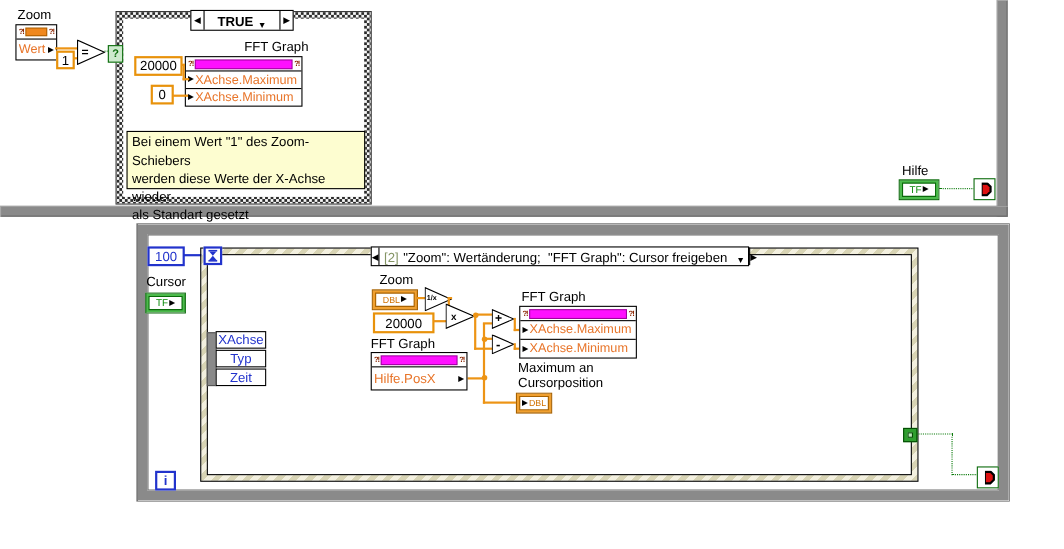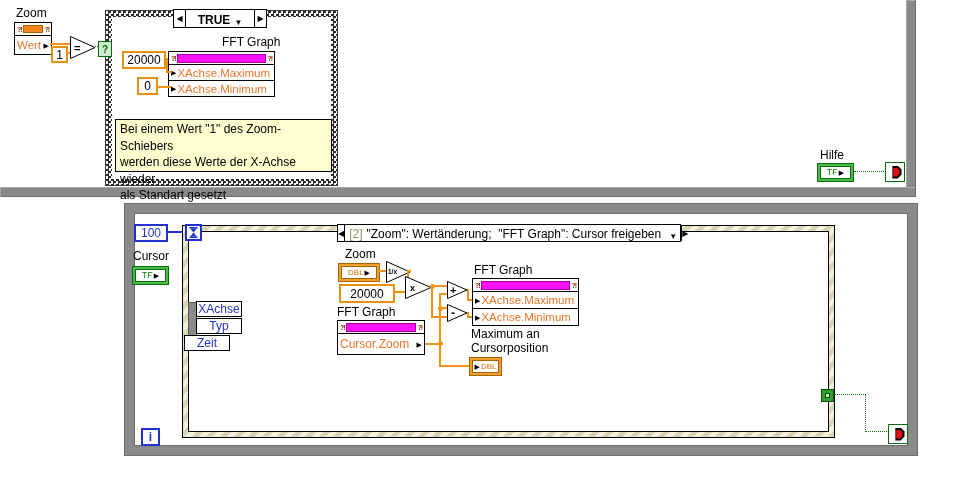--- a/index.html
+++ b/index.html
@@ -195,21 +195,21 @@
       <span>"Zoom": Wertänderung;  "FFT Graph": Cursor freigeben</span>
       <span class="spacer"></span>
       <span class="down">▼</span>
     </span>
     <span class="nav navr">▶</span>
   </div>
 
   <div class="a edbar" style="left:188px;top:302px;width:9px;height:49px"></div>
   <div class="a ed" style="left:196px;top:301px;width:46px;height:16px">XAchse</div>
   <div class="a ed" style="left:196px;top:318px;width:46px;height:16px">Typ</div>
-  <div class="a ed" style="left:184px;top:335px;width:46px;height:16px">Zeit</div>
+  <div class="a ed" style="left:196px;top:335px;width:46px;height:16px">Zeit</div>
 
   <div class="a lbl" style="left:345px;top:248px">Zoom</div>
   <div class="a term torange" style="left:338px;top:263px;width:42px;height:19px">
     <span class="tlab">DBL</span>
     <span class="ar">▶</span>
   </div>
   <div class="a w wh" style="left:379px;top:270px;width:9px"></div>
   <div class="a opnode" style="left:386px;top:261px;width:25px;height:22px">
     <svg width="25" height="22">
         <polygon points="0.5,0.5 0.5,21.5 24,11" fill="#fff" stroke="#000"></polygon>
@@ -258,21 +258,21 @@
   <div class="a w wh" style="left:467px;top:316px;width:8px"></div>
 
   <div class="a lbl" style="left:337px;top:306px">FFT Graph</div>
   <div class="a pnode" style="left:337px;top:320px;width:88px;height:35px">
     <div class="phdr">
       <span class="refg">?!</span>
       <span class="pbar"></span>
       <span class="refg">?!</span>
     </div>
     <div class="prow" style="font-size:12px">
-      <span>Cursor.Zoom</span>
+      <span>Hilfe.PosX</span>
       <span class="ar mlauto">▶</span>
     </div>
   </div>
 
   <div class="a lbl" style="left:474px;top:264px">FFT Graph</div>
   <div class="a pnode" style="left:472px;top:278px;width:107px;height:48px">
     <div class="phdr">
       <span class="refg">?!</span>
       <span class="pbar"></span>
       <span class="refg">?!</span>

